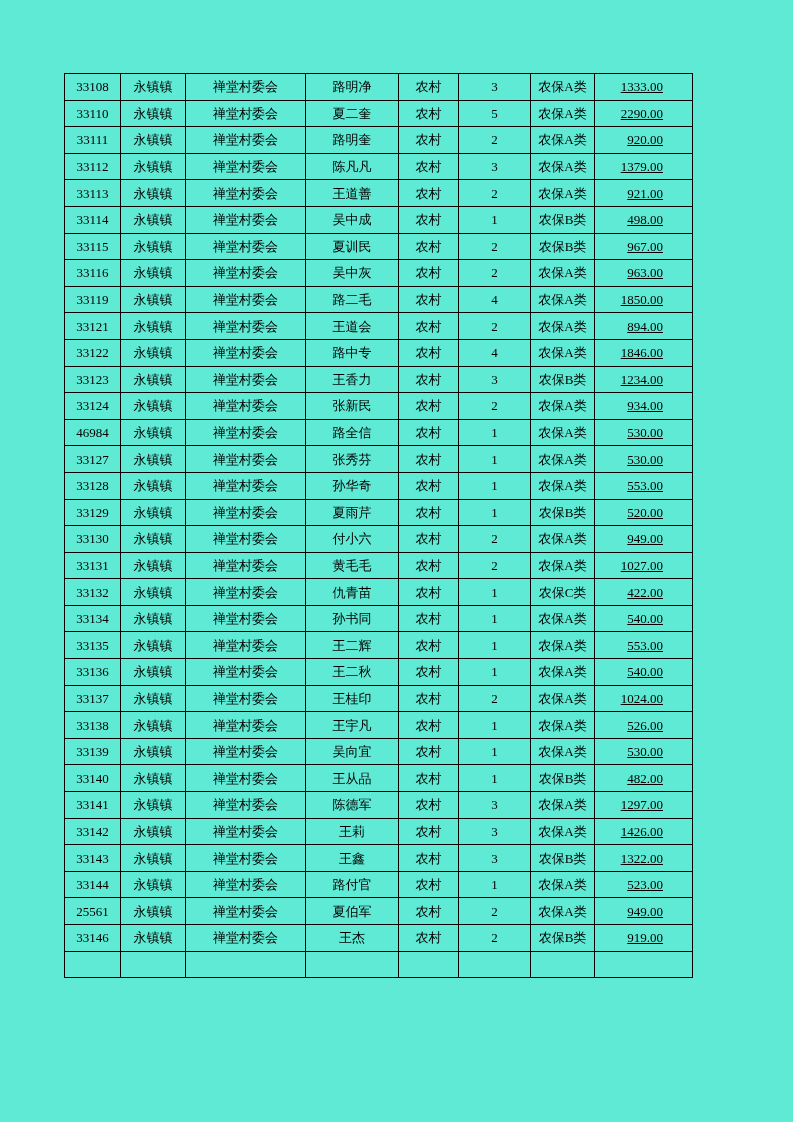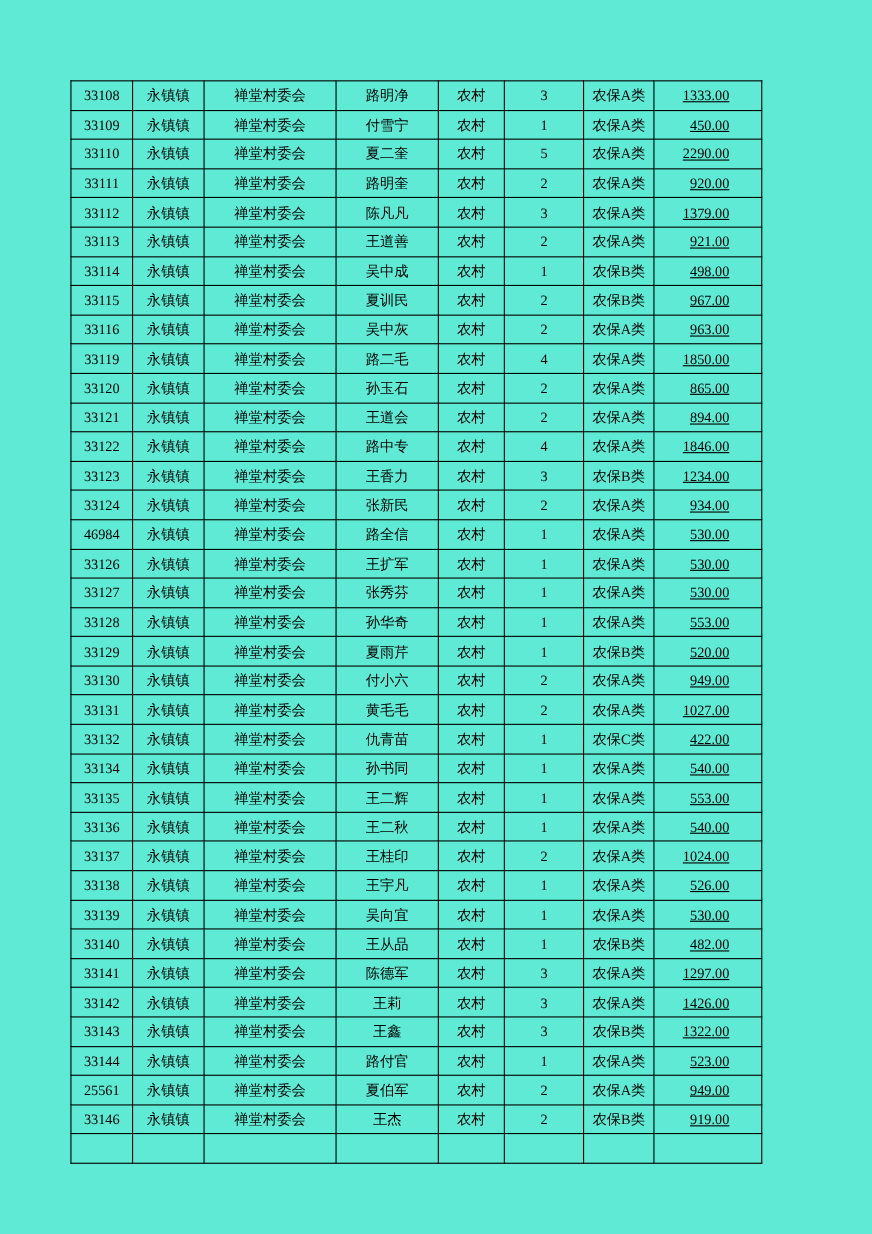--- a/index.html
+++ b/index.html
@@ -71,30 +71,20 @@
           <td class="col-id">33108</td>
           <td class="col-town">永镇镇</td>
           <td class="col-village">禅堂村委会</td>
           <td class="col-name">路明净</td>
           <td class="col-residence">农村</td>
           <td class="col-count">3</td>
           <td class="col-category">农保A类</td>
           <td class="col-amount">1333.00</td>
         </tr>
         <tr>
-          <td class="col-id">33109</td>
-          <td class="col-town">永镇镇</td>
-          <td class="col-village">禅堂村委会</td>
-          <td class="col-name">付雪宁</td>
-          <td class="col-residence">农村</td>
-          <td class="col-count">1</td>
-          <td class="col-category">农保A类</td>
-          <td class="col-amount">450.00</td>
-        </tr>
-        <tr>
           <td class="col-id">33110</td>
           <td class="col-town">永镇镇</td>
           <td class="col-village">禅堂村委会</td>
           <td class="col-name">夏二奎</td>
           <td class="col-residence">农村</td>
           <td class="col-count">5</td>
           <td class="col-category">农保A类</td>
           <td class="col-amount">2290.00</td>
         </tr>
         <tr>
@@ -161,30 +151,20 @@
           <td class="col-id">33119</td>
           <td class="col-town">永镇镇</td>
           <td class="col-village">禅堂村委会</td>
           <td class="col-name">路二毛</td>
           <td class="col-residence">农村</td>
           <td class="col-count">4</td>
           <td class="col-category">农保A类</td>
           <td class="col-amount">1850.00</td>
         </tr>
         <tr>
-          <td class="col-id">33120</td>
-          <td class="col-town">永镇镇</td>
-          <td class="col-village">禅堂村委会</td>
-          <td class="col-name">孙玉石</td>
-          <td class="col-residence">农村</td>
-          <td class="col-count">2</td>
-          <td class="col-category">农保A类</td>
-          <td class="col-amount">865.00</td>
-        </tr>
-        <tr>
           <td class="col-id">33121</td>
           <td class="col-town">永镇镇</td>
           <td class="col-village">禅堂村委会</td>
           <td class="col-name">王道会</td>
           <td class="col-residence">农村</td>
           <td class="col-count">2</td>
           <td class="col-category">农保A类</td>
           <td class="col-amount">894.00</td>
         </tr>
         <tr>
@@ -215,30 +195,20 @@
           <td class="col-residence">农村</td>
           <td class="col-count">2</td>
           <td class="col-category">农保A类</td>
           <td class="col-amount">934.00</td>
         </tr>
         <tr>
           <td class="col-id">46984</td>
           <td class="col-town">永镇镇</td>
           <td class="col-village">禅堂村委会</td>
           <td class="col-name">路全信</td>
-          <td class="col-residence">农村</td>
-          <td class="col-count">1</td>
-          <td class="col-category">农保A类</td>
-          <td class="col-amount">530.00</td>
-        </tr>
-        <tr>
-          <td class="col-id">33126</td>
-          <td class="col-town">永镇镇</td>
-          <td class="col-village">禅堂村委会</td>
-          <td class="col-name">王扩军</td>
           <td class="col-residence">农村</td>
           <td class="col-count">1</td>
           <td class="col-category">农保A类</td>
           <td class="col-amount">530.00</td>
         </tr>
         <tr>
           <td class="col-id">33127</td>
           <td class="col-town">永镇镇</td>
           <td class="col-village">禅堂村委会</td>
           <td class="col-name">张秀芬</td>

